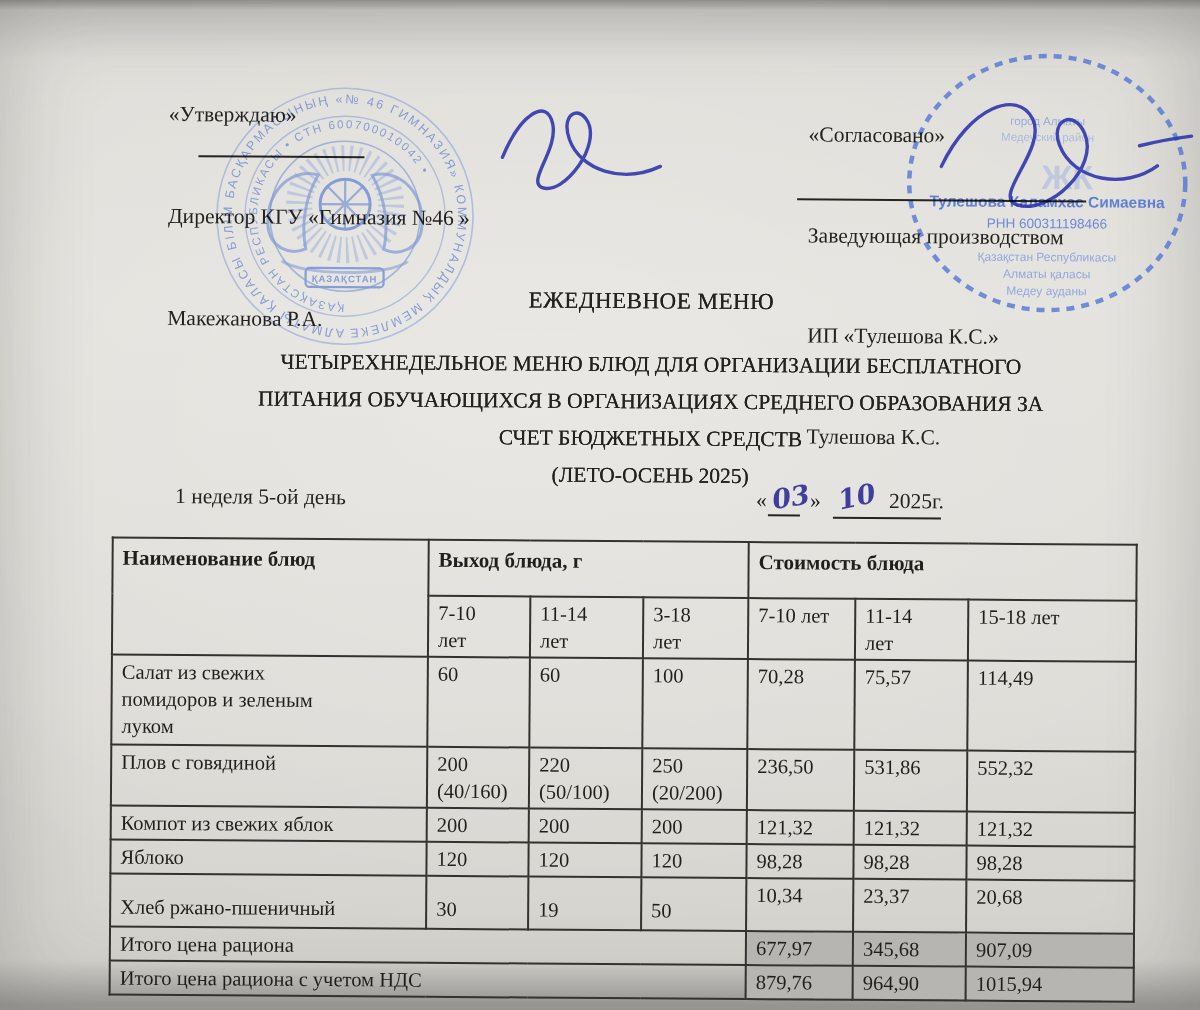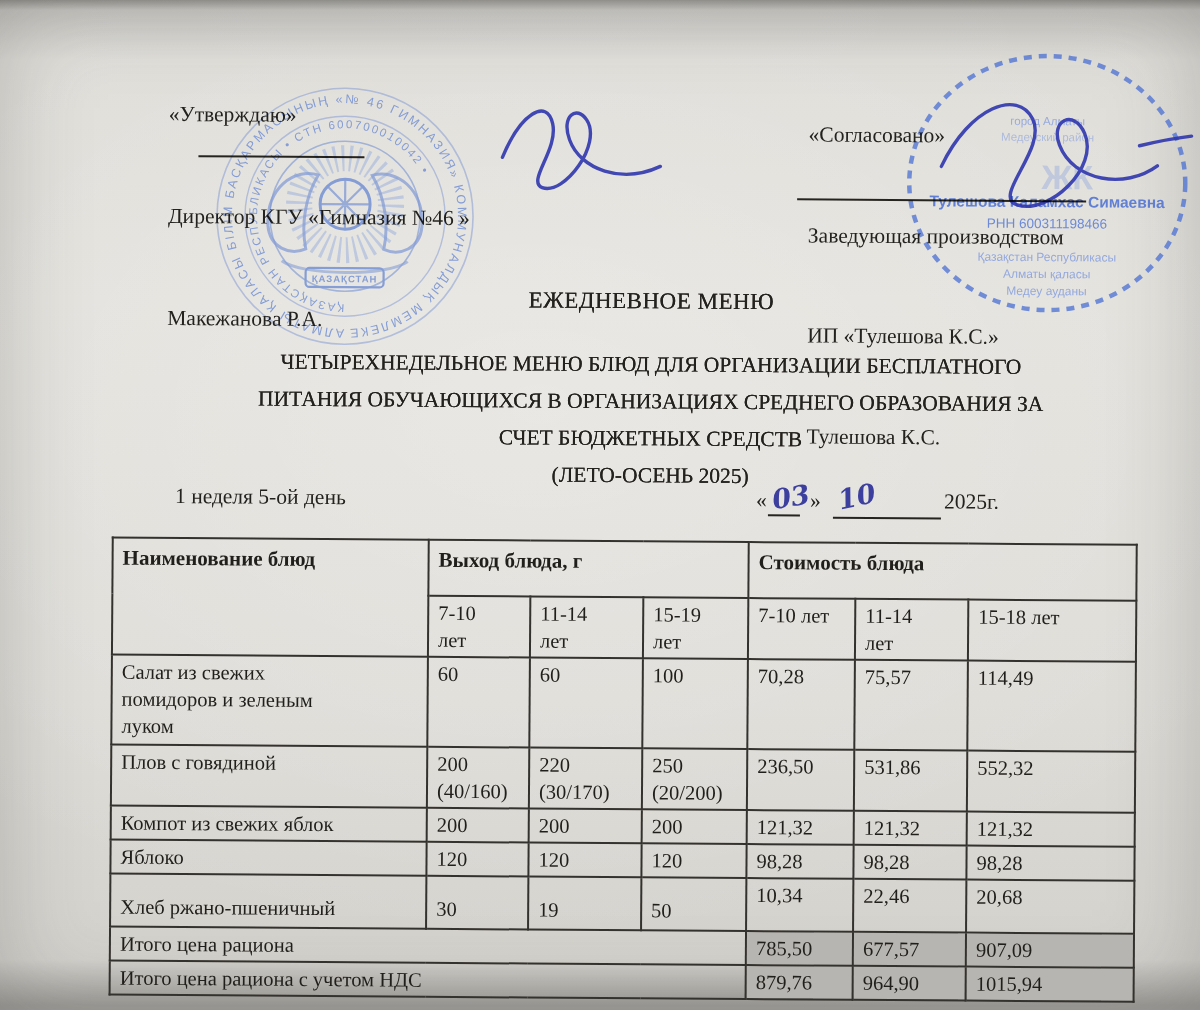--- a/index.html
+++ b/index.html
@@ -122,21 +122,21 @@
     <div class="titleline">(ЛЕТО-ОСЕНЬ 2025)</div>
   </div>
 
   <div class="abs" style="left:175px;top:487px;font-size:21.5px;">1 неделя 5-ой день</div>
   <div class="abs" style="left:756px;top:487px;font-size:21.5px;">«</div>
   <div class="abs hand" style="left:772px;top:480px;font-size:27px;transform:rotate(-10deg);">03</div>
   <div class="abs rule" style="left:768px;top:513px;width:32px;"></div>
   <div class="abs" style="left:810px;top:487px;font-size:21.5px;">»</div>
   <div class="abs hand" style="left:838px;top:479px;font-size:27px;transform:rotate(-12deg);">10</div>
   <div class="abs rule" style="left:833px;top:515px;width:108px;"></div>
-  <div class="abs" style="left:944px;top:487px;font-size:21.5px;">2025г.</div>
+  <div class="abs" style="left:889px;top:487px;font-size:21.5px;">2025г.</div>
 
   <table class="menu abs" style="left:112px;top:540px;width:1024px;">
     <colgroup>
       <col style="width:316px">
           <col style="width:102px">
           <col style="width:113px">
           <col style="width:105px">
       <col style="width:107px">
           <col style="width:113px">
           <col style="width:168px">
@@ -145,21 +145,21 @@
       <tr style="height:56px">
         <th rowspan="2">Наименование блюд</th>
         <th colspan="3">Выход блюда, г</th>
         <th colspan="3">Стоимость блюда</th>
       </tr>
       <tr style="height:58px">
         <td>7-10
 лет</td>
         <td>11-14
 лет</td>
-        <td>15-19
+        <td>3-18
 лет</td>
         <td>7-10 лет</td>
         <td>11-14
 лет</td>
         <td>15-18 лет</td>
       </tr>
       <tr style="height:90px">
         <td class="cell-name">Салат из свежих
 помидоров и зеленым
 луком</td>
@@ -168,21 +168,21 @@
         <td class="cell-weight">100</td>
         <td class="cell-price">70,28</td>
         <td class="cell-price">75,57</td>
         <td class="cell-price">114,49</td>
       </tr>
       <tr style="height:61px">
         <td class="cell-name">Плов с говядиной</td>
         <td class="cell-weight">200
 (40/160)</td>
         <td class="cell-weight">220
-(30/170)</td>
+(50/100)</td>
         <td class="cell-weight">250
 (20/200)</td>
         <td class="cell-price">236,50</td>
         <td class="cell-price">531,86</td>
         <td class="cell-price">552,32</td>
       </tr>
       <tr style="height:30px">
         <td class="cell-name">Компот из свежих яблок</td>
         <td class="cell-weight">200</td>
         <td class="cell-weight">200</td>
@@ -199,27 +199,27 @@
         <td class="cell-price">98,28</td>
         <td class="cell-price">98,28</td>
         <td class="cell-price">98,28</td>
       </tr>
       <tr style="height:53px" class="row-bread">
         <td class="cell-name">Хлеб ржано-пшеничный</td>
         <td class="cell-weight">30</td>
         <td class="cell-weight">19</td>
         <td class="cell-weight">50</td>
         <td class="cell-price">10,34</td>
-        <td class="cell-price">22,46</td>
+        <td class="cell-price">23,37</td>
         <td class="cell-price">20,68</td>
       </tr>
       <tr style="height:28px">
         <td colspan="4">Итого цена рациона</td>
-        <td class="total-cell">785,50</td>
-        <td class="total-cell">677,57</td>
+        <td class="total-cell">677,97</td>
+        <td class="total-cell">345,68</td>
         <td class="total-cell">907,09</td>
       </tr>
       <tr style="height:29px">
         <td colspan="4">Итого цена рациона с учетом НДС</td>
         <td class="total-cell">879,76</td>
         <td class="total-cell">964,90</td>
         <td class="total-cell">1015,94</td>
       </tr>
     </tbody>
   </table>

